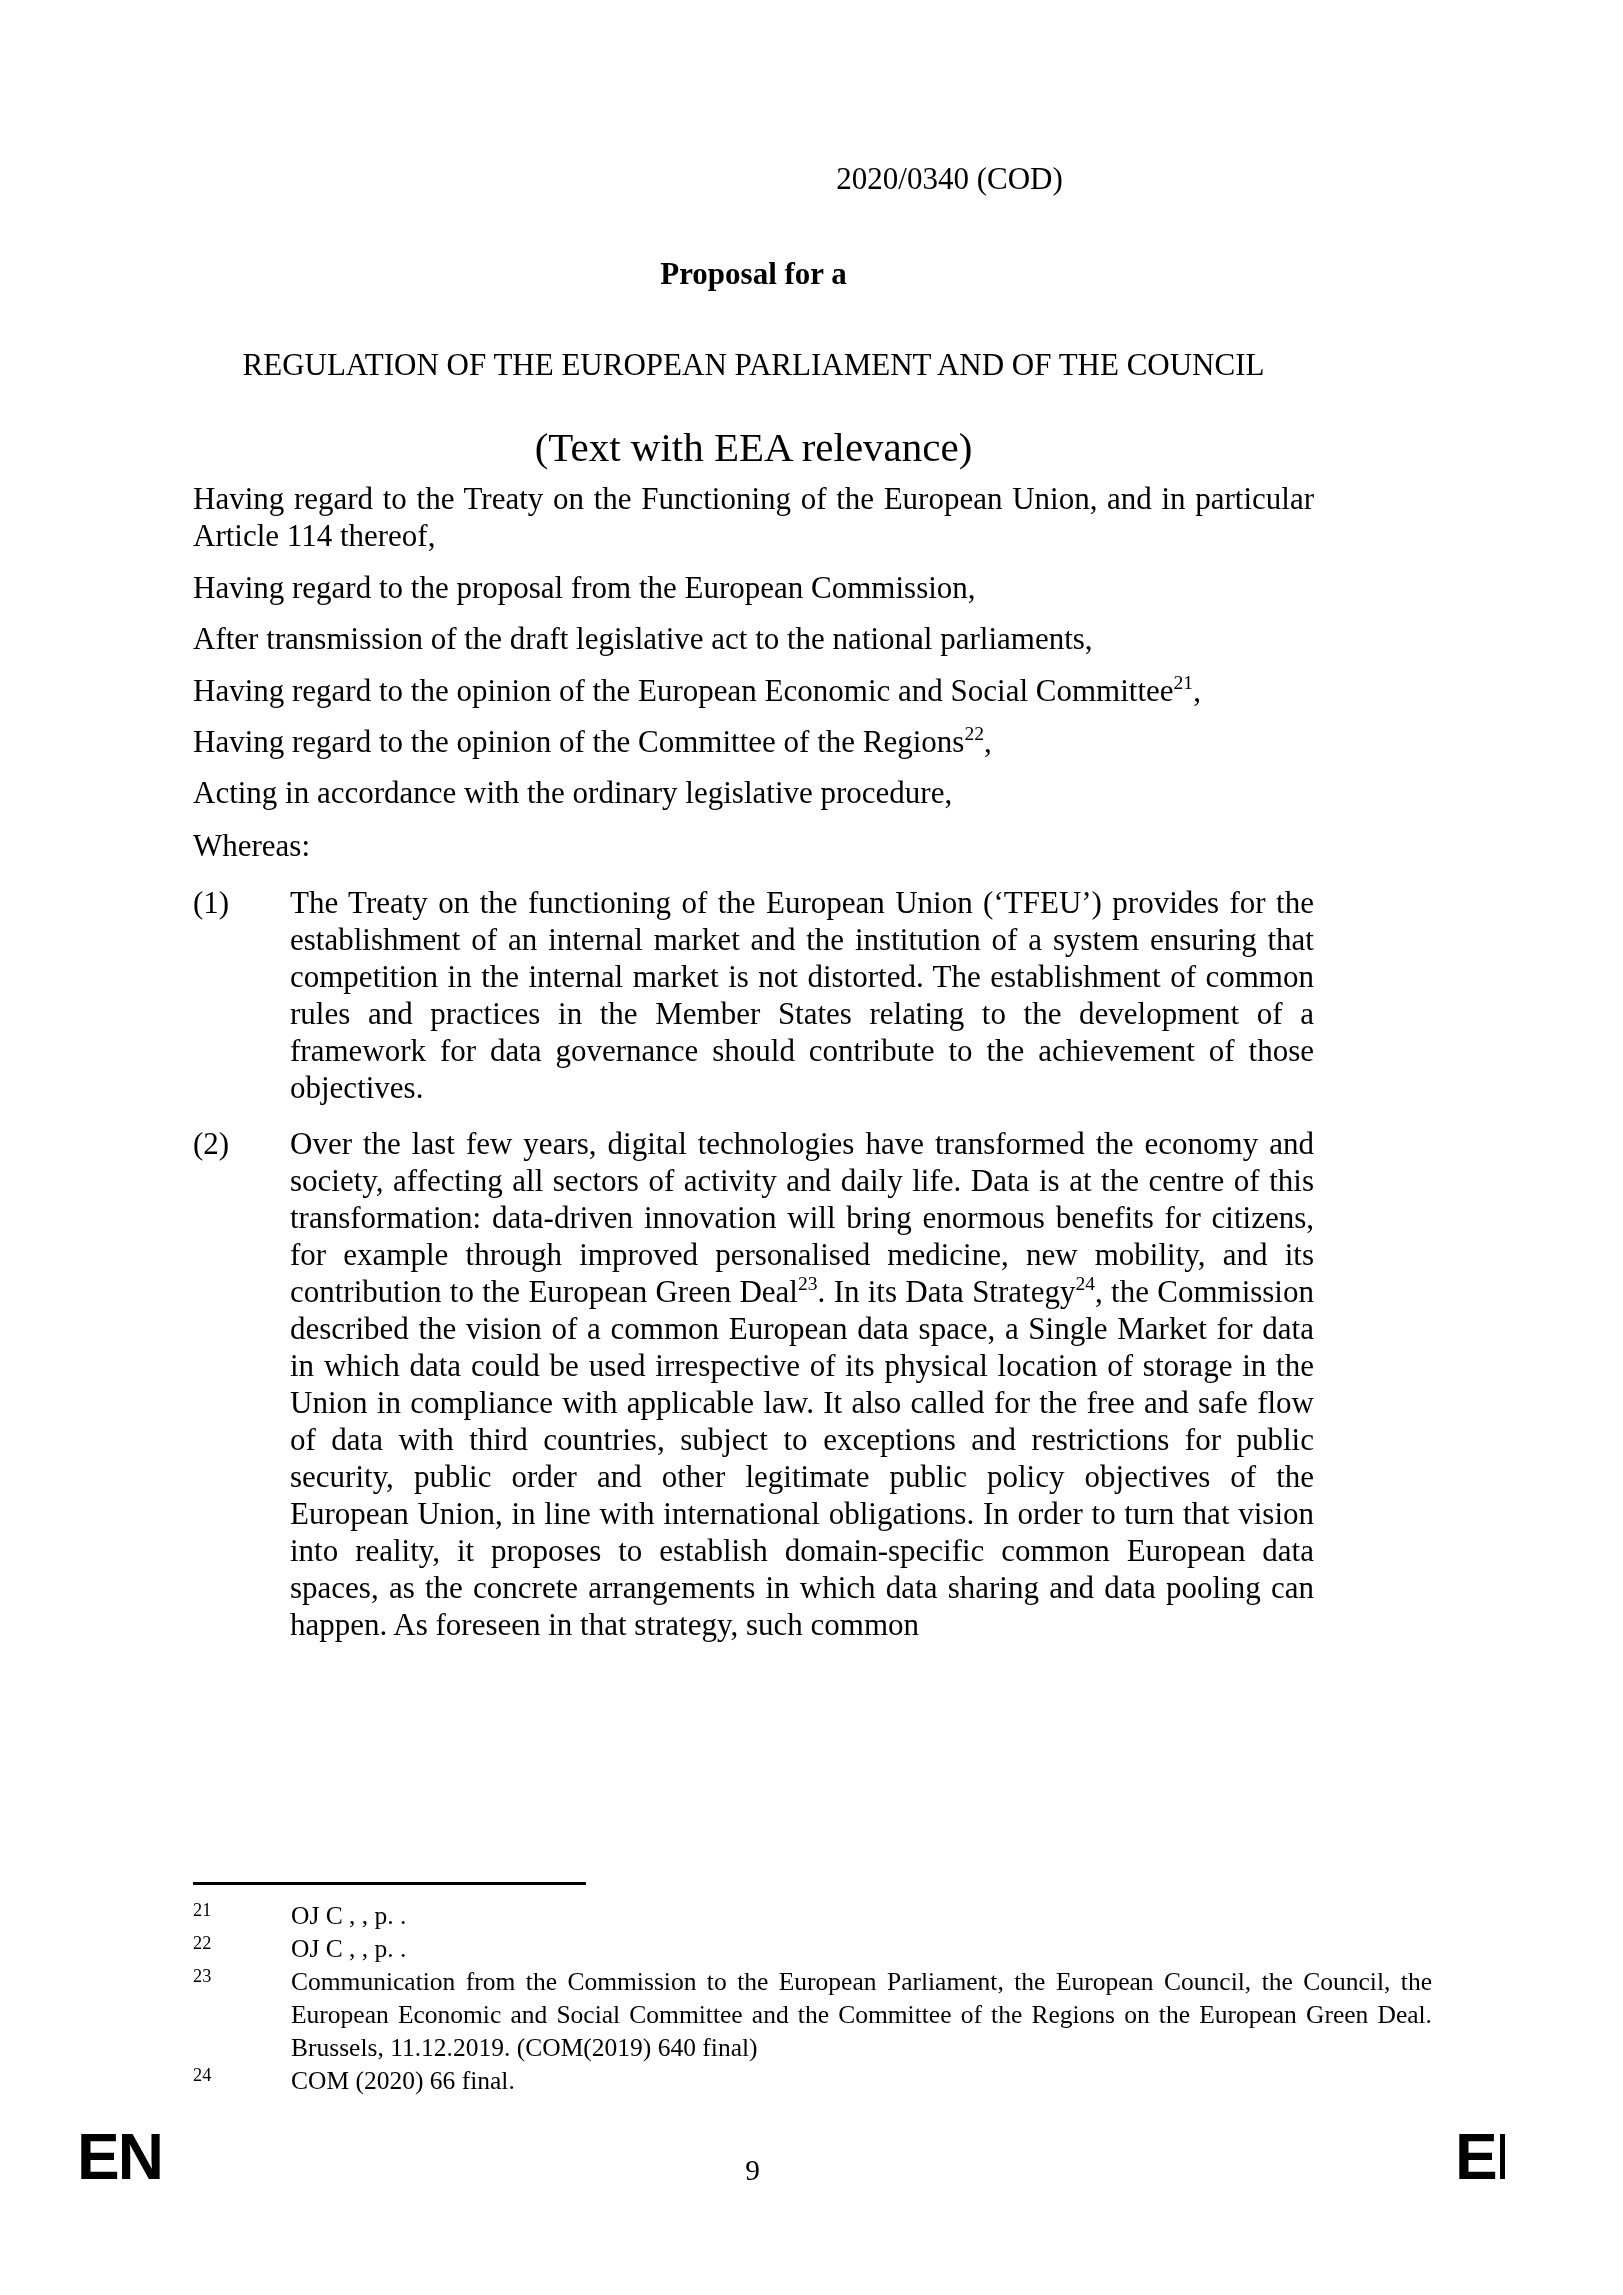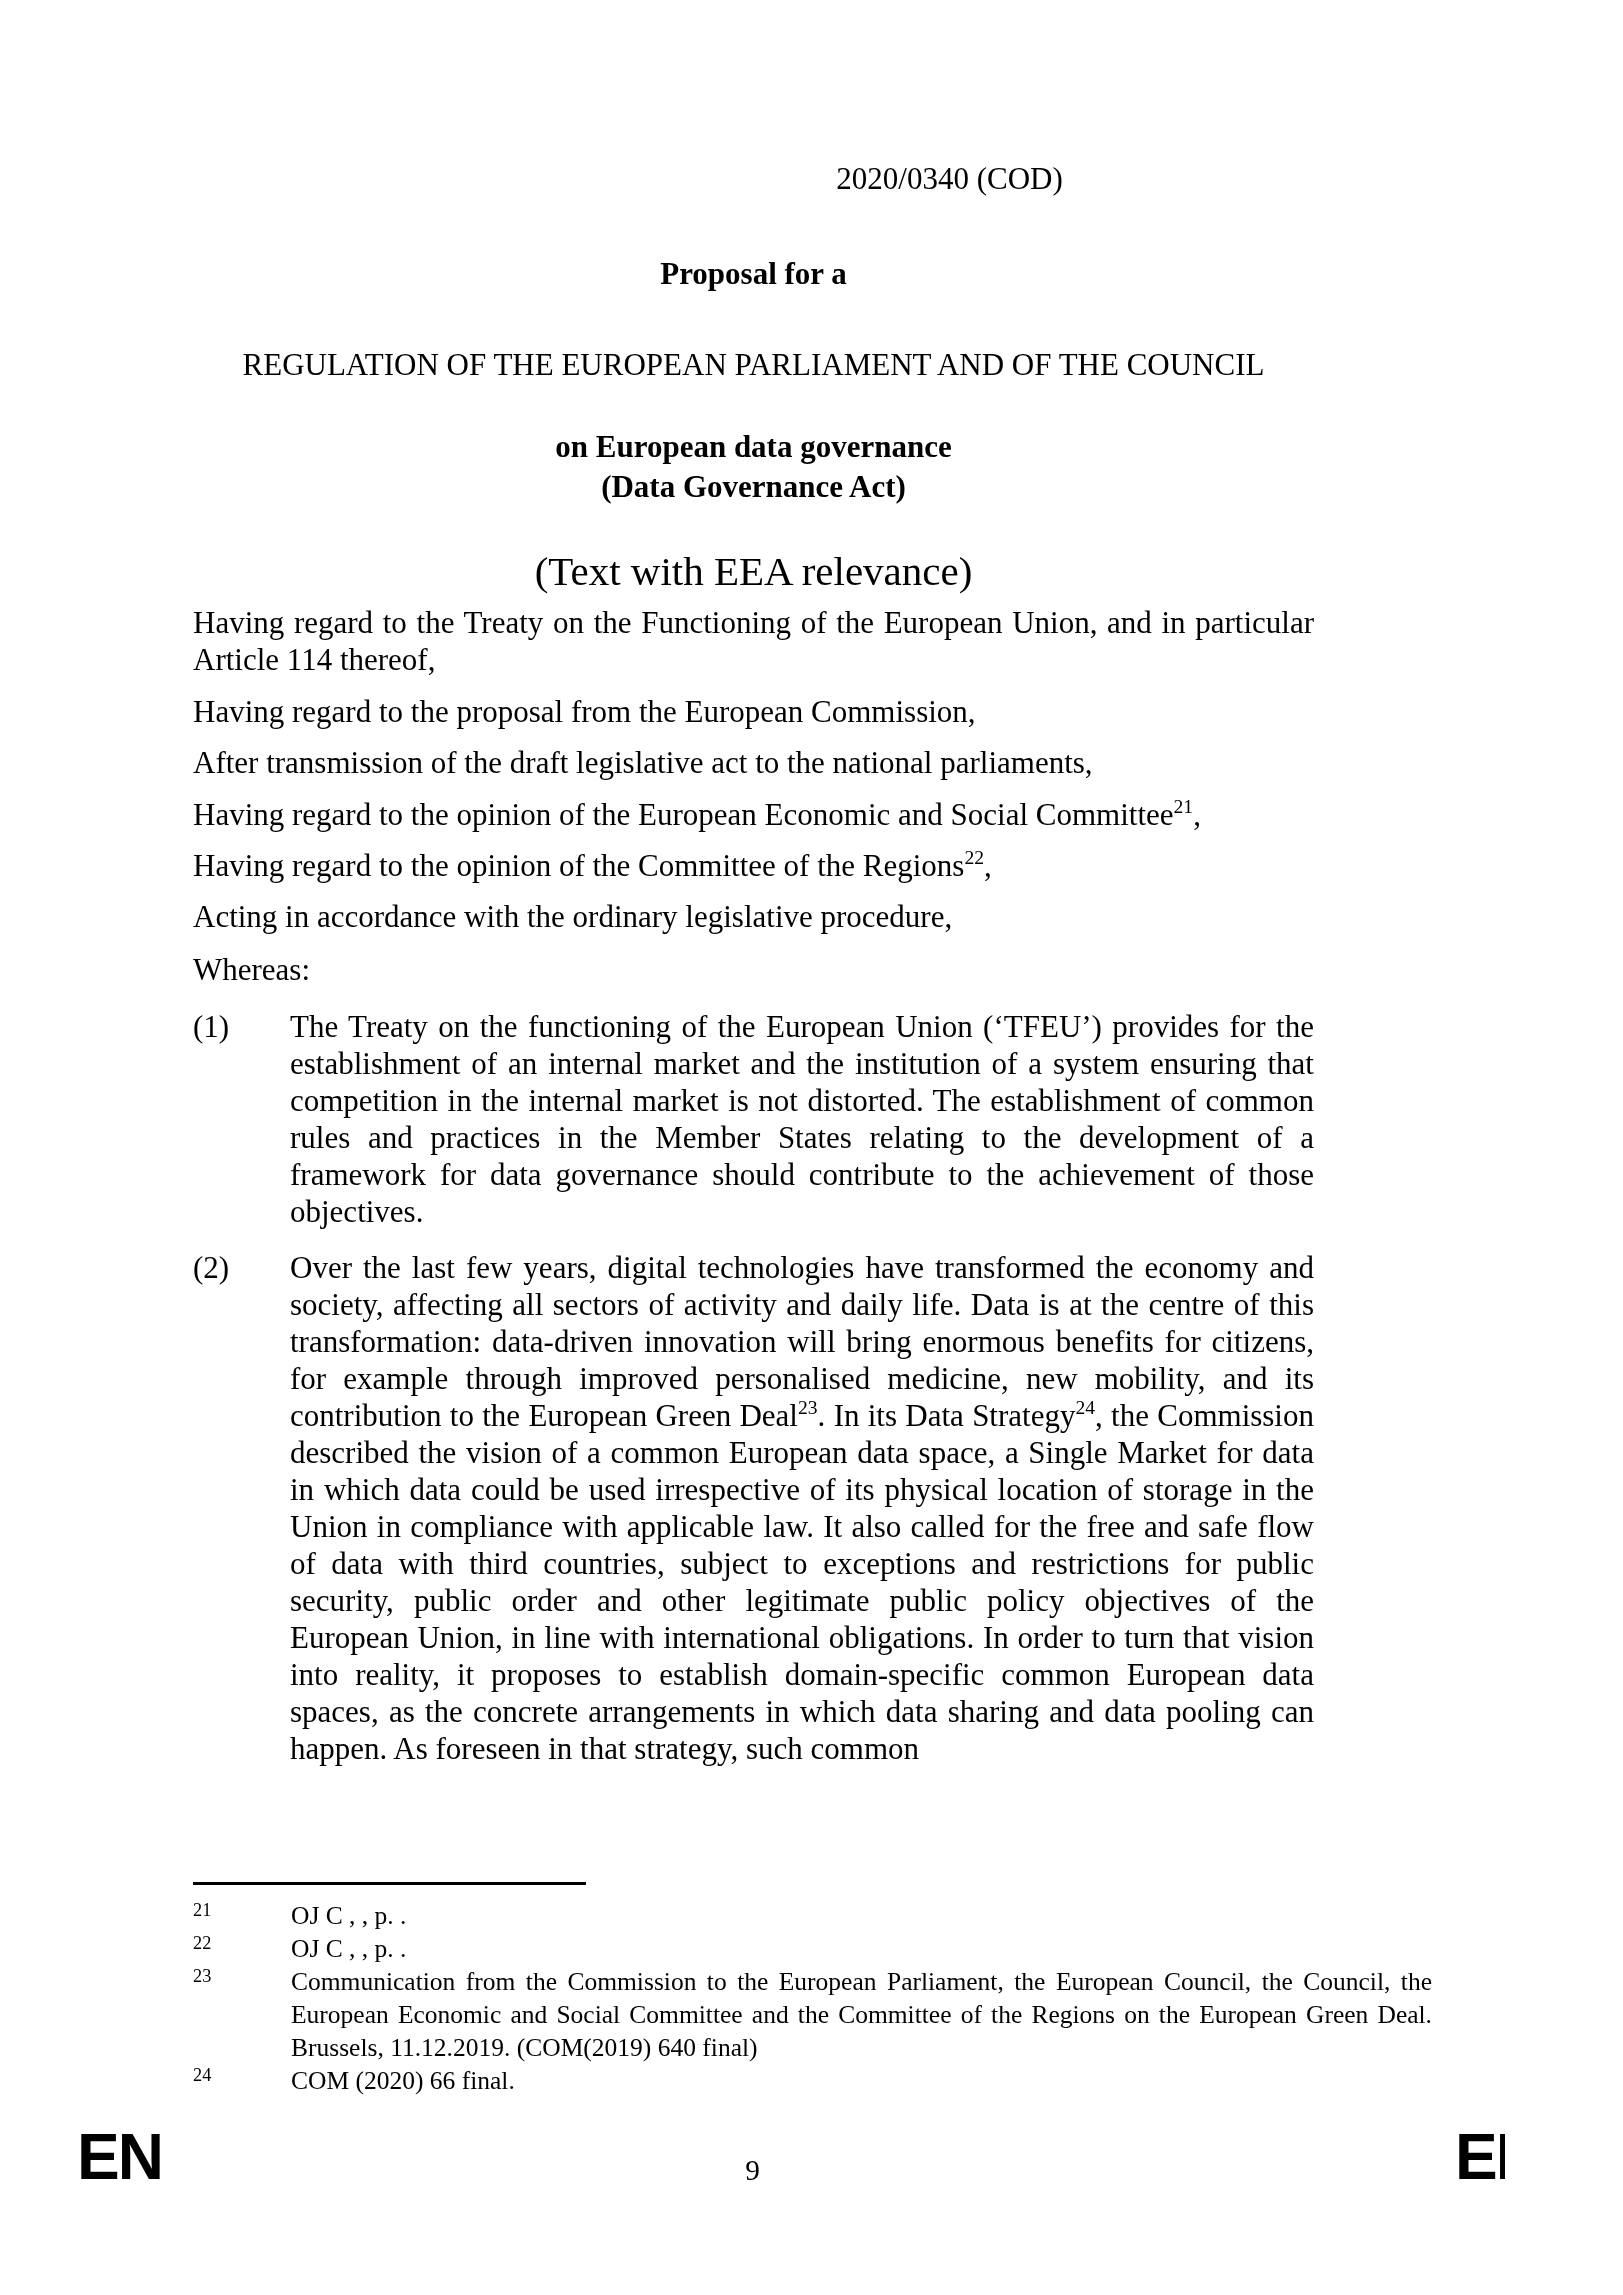--- a/index.html
+++ b/index.html
@@ -143,24 +143,20 @@
 
 <div class="page">
   <div class="content">
 
     <div class="procedure-ref">2020/0340 (COD)</div>
 
     <div class="proposal-intro">Proposal for a</div>
 
     <div class="main-title">REGULATION OF THE EUROPEAN PARLIAMENT AND OF THE COUNCIL</div>
 
-    <div class="subtitle">
-      <div>on European data governance</div>
-      <div>(Data Governance Act)</div>
-    </div>
 
     <div class="relevance">(Text with EEA relevance)</div>
 
 
     <p class="citation">Having regard to the Treaty on the Functioning of the European Union, and in particular Article 114 thereof,</p>
 
     <p class="citation">Having regard to the proposal from the European Commission,</p>
 
     <p class="citation">After transmission of the draft legislative act to the national parliaments,</p>
 

